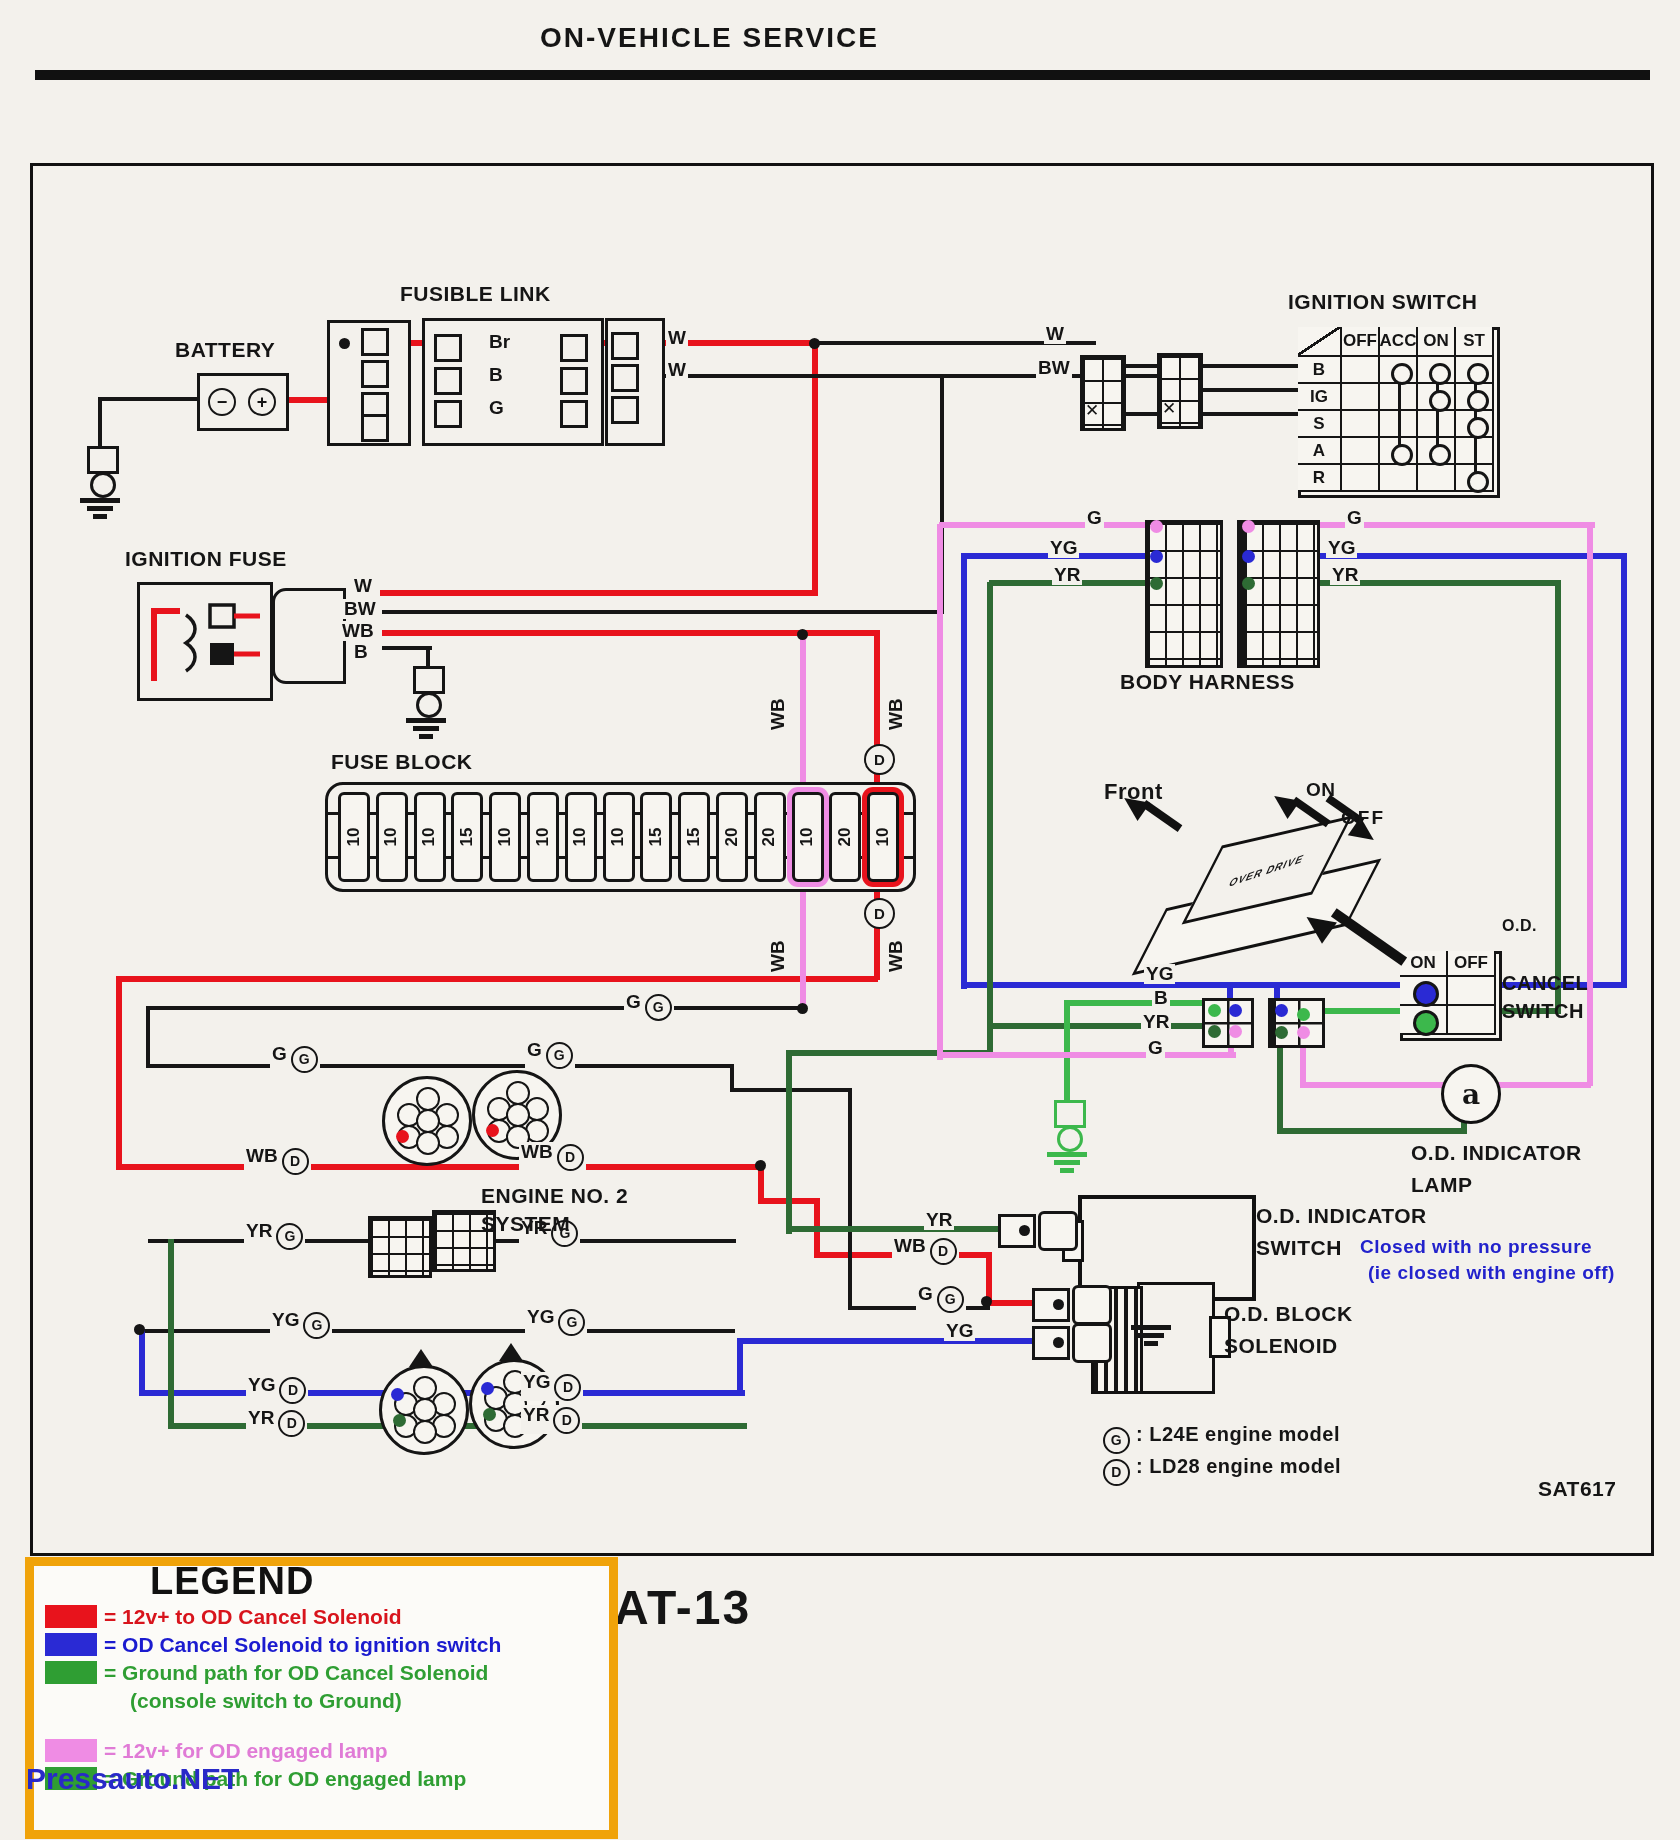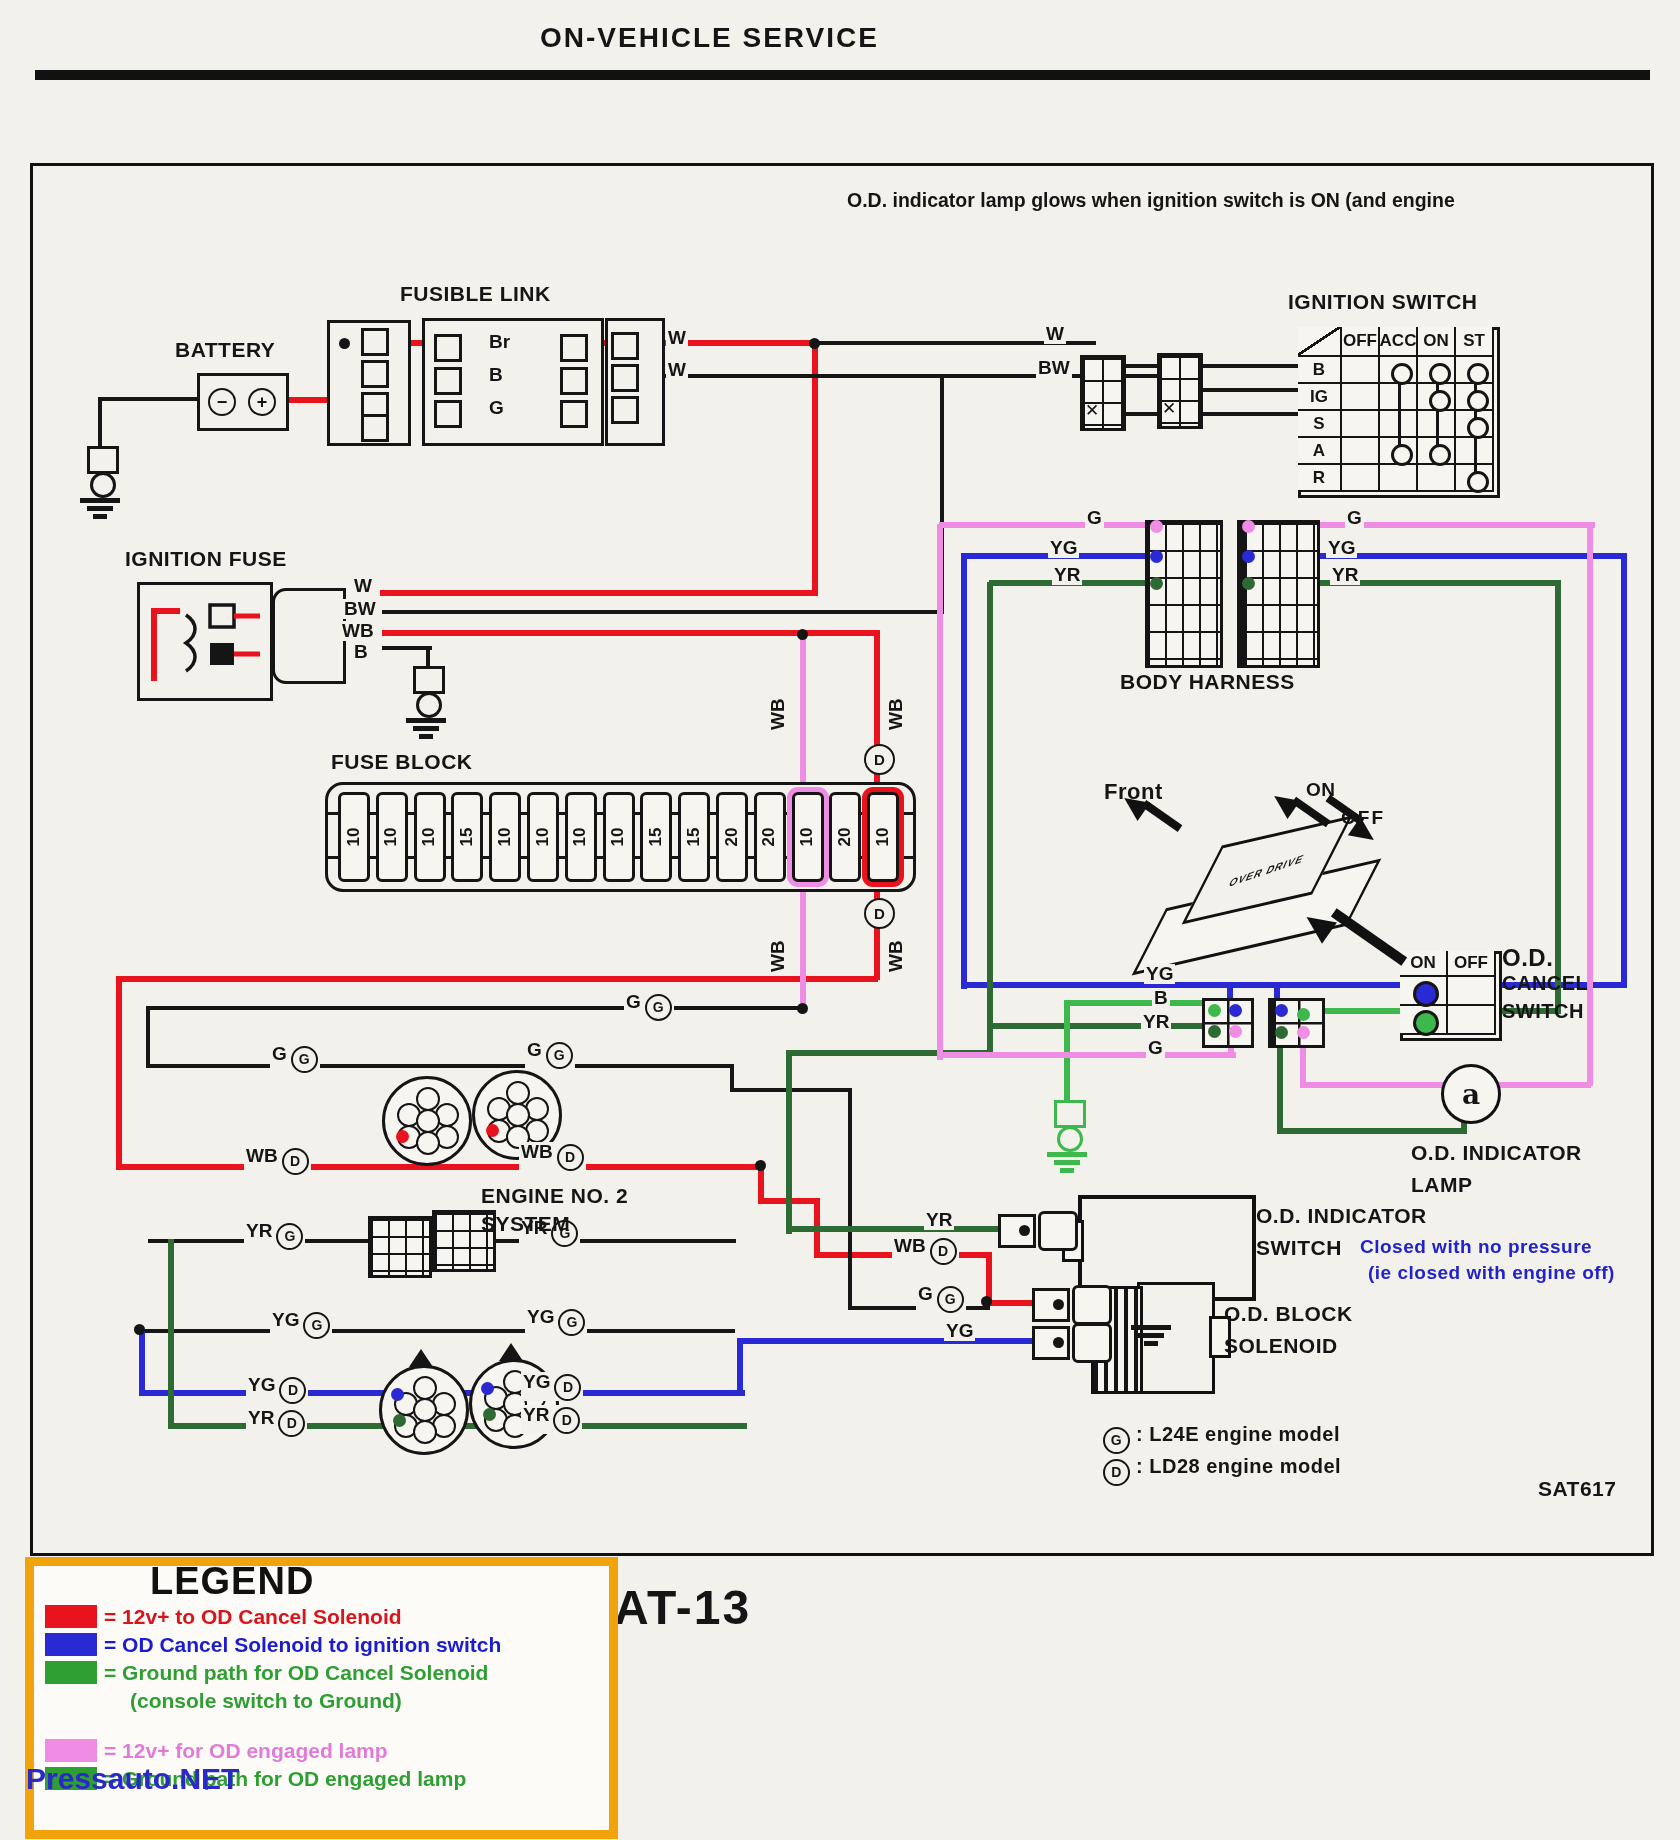--- a/index.html
+++ b/index.html
@@ -44,34 +44,33 @@
 </head>
 <body>
 
 <div id="stage">
 
   <div class="comp-label" style="left:540px;top:22px;font-size:28px;letter-spacing:2px;">ON-VEHICLE SERVICE</div>
   <div class="abs" style="left:35px;top:70px;width:1615px;height:10px;background:#111;"></div>
 
   <div class="abs" style="left:30px;top:163px;width:1618px;height:1387px;border:3.5px solid #111;z-index:1;"></div>
 
-  <div class="note" style="left:847px;top:189px;">O.D. indicator lamp glows when ignition switch is ON (and engine</div>
 
   <div class="comp-label" style="left:175px;top:338px;">BATTERY</div>
   <div class="comp-label" style="left:400px;top:282px;">FUSIBLE LINK</div>
   <div class="comp-label" style="left:1288px;top:290px;">IGNITION SWITCH</div>
   <div class="comp-label" style="left:125px;top:547px;">IGNITION FUSE</div>
   <div class="comp-label" style="left:331px;top:750px;">FUSE BLOCK</div>
   <div class="comp-label" style="left:1120px;top:670px;">BODY HARNESS</div>
   <div class="comp-label" style="left:481px;top:1184px;">ENGINE NO. 2</div>
   <div class="comp-label" style="left:481px;top:1212px;">SYSTEM</div>
   <div class="comp-label" style="left:1104px;top:779px;font-size:22px;">Front</div>
   <div class="comp-label" style="left:1306px;top:779px;font-size:19px;">ON</div>
   <div class="comp-label" style="left:1341px;top:807px;font-size:19px;letter-spacing:2px;">OFF</div>
-  <div class="comp-label" style="left:1502px;top:944px;font-size:24px;">O.D.</div>
+  <div class="comp-label" style="left:1502px;top:917px;font-size:16px;">O.D.</div>
   <div class="comp-label" style="left:1502px;top:972px;font-size:20px;">CANCEL</div>
   <div class="comp-label" style="left:1502px;top:1000px;font-size:20px;">SWITCH</div>
   <div class="comp-label" style="left:1411px;top:1141px;">O.D. INDICATOR</div>
   <div class="comp-label" style="left:1411px;top:1173px;">LAMP</div>
   <div class="comp-label" style="left:1256px;top:1204px;">O.D. INDICATOR</div>
   <div class="comp-label" style="left:1256px;top:1236px;">SWITCH</div>
   <div class="comp-label" style="left:1360px;top:1236px;font-size:19px;color:#2222cc;">Closed with no pressure</div>
   <div class="comp-label" style="left:1368px;top:1262px;font-size:19px;color:#2222cc;">(ie closed with engine off)</div>
   <div class="comp-label" style="left:1224px;top:1302px;">O.D. BLOCK</div>
   <div class="comp-label" style="left:1224px;top:1334px;">SOLENOID</div>

